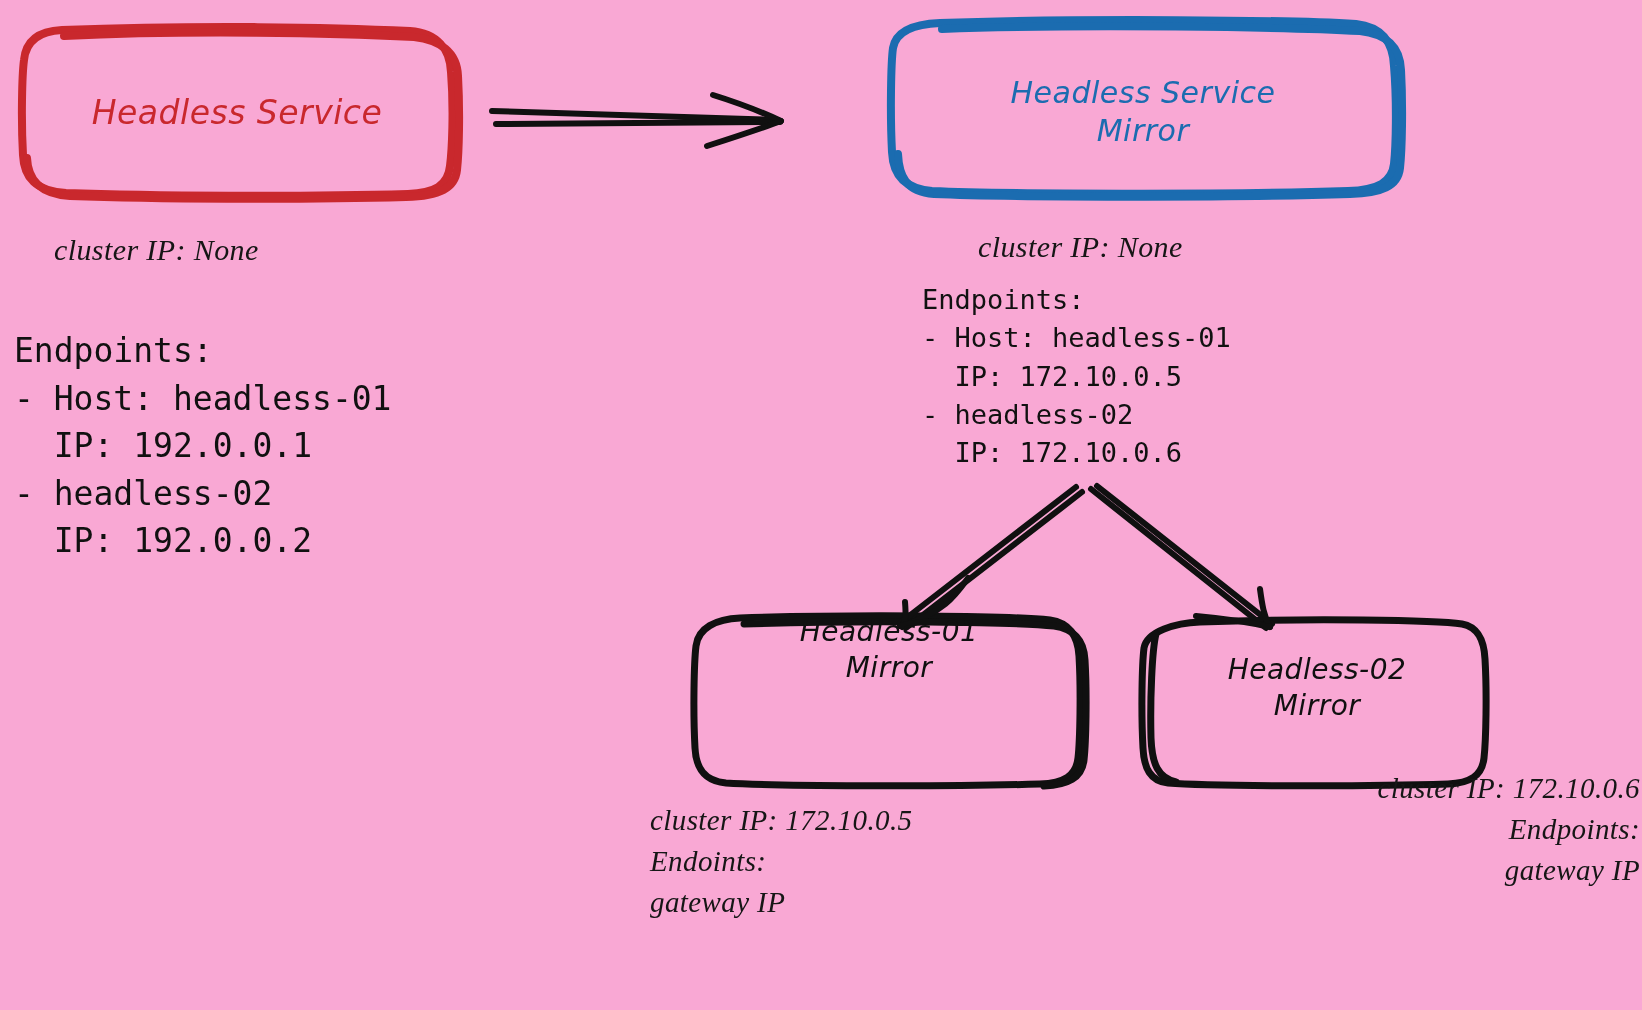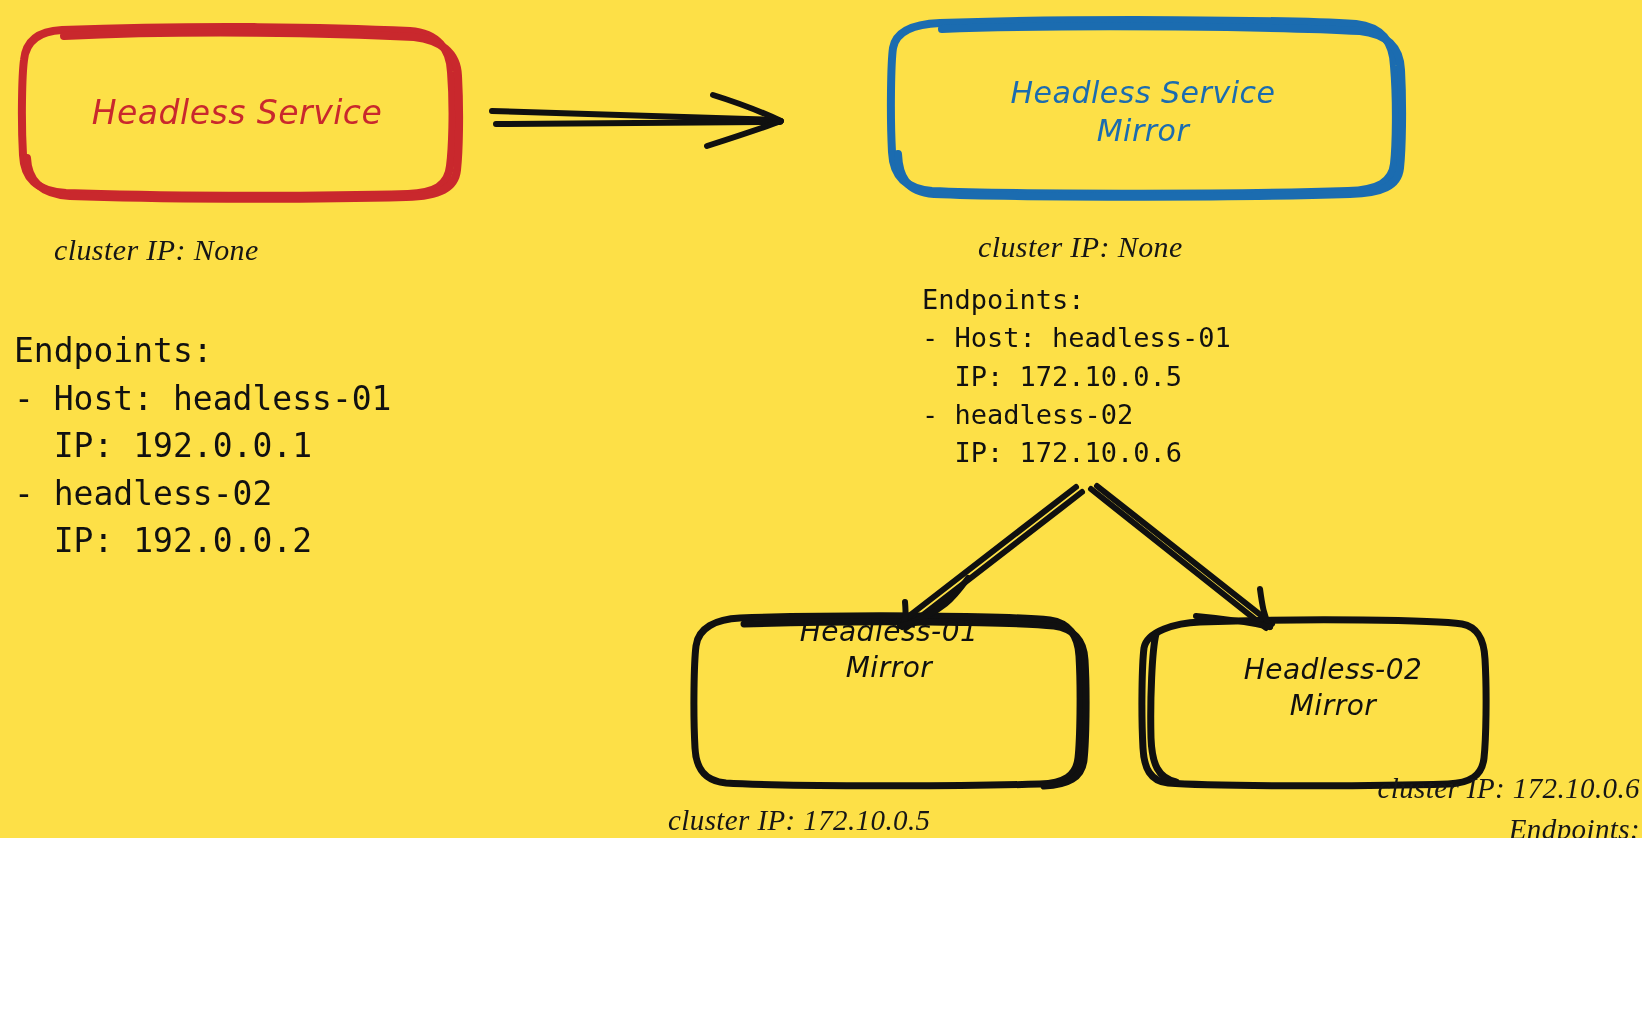--- a/index.html
+++ b/index.html
@@ -3,22 +3,22 @@
 <meta charset="utf-8">
 <style>
   html, body {
     margin: 0;
     padding: 0;
     background: #ffffff;
   }
   #canvas {
     position: relative;
     width: 1642px;
-    height: 838px;
-    background: #fde047;
+    height: 1010px;
+    background: #f9a8d4;
     overflow: hidden;
     font-family: "DejaVu Sans", sans-serif;
   }
   svg.layer {
     position: absolute;
     left: 0;
     top: 0;
     width: 1642px;
     height: 1010px;
     pointer-events: none;
@@ -70,27 +70,26 @@
     left: 700px; top: 614px;
     width: 378px;
     font-size: 28px;
     color: #101010;
   }
   #mirror2-label {
     left: 1156px; top: 652px;
     width: 322px;
     font-size: 28px;
     color: #101010;
-    padding-left: 16px;
   }
 
   
   #red-cluster-ip  { left: 54px;  top: 229px; font-size: 30px; }
   #blue-cluster-ip { left: 978px; top: 226px; font-size: 30px; }
-  #mirror1-note    { left: 668px; top: 800px; font-size: 29px; text-align: left; width: 420px; }
+  #mirror1-note    { left: 650px; top: 800px; font-size: 29px; text-align: left; width: 420px; }
   #mirror2-note    { left: 1180px; top: 768px; font-size: 29px; text-align: right; width: 460px; }
 
   
   #red-endpoints  { left: 14px;  top: 327px; font-size: 33px; line-height: 1.44; }
   #blue-endpoints { left: 922px; top: 281px; font-size: 27px; line-height: 1.42; }
 </style>
 </head>
 <body>
 
 <div id="canvas">

